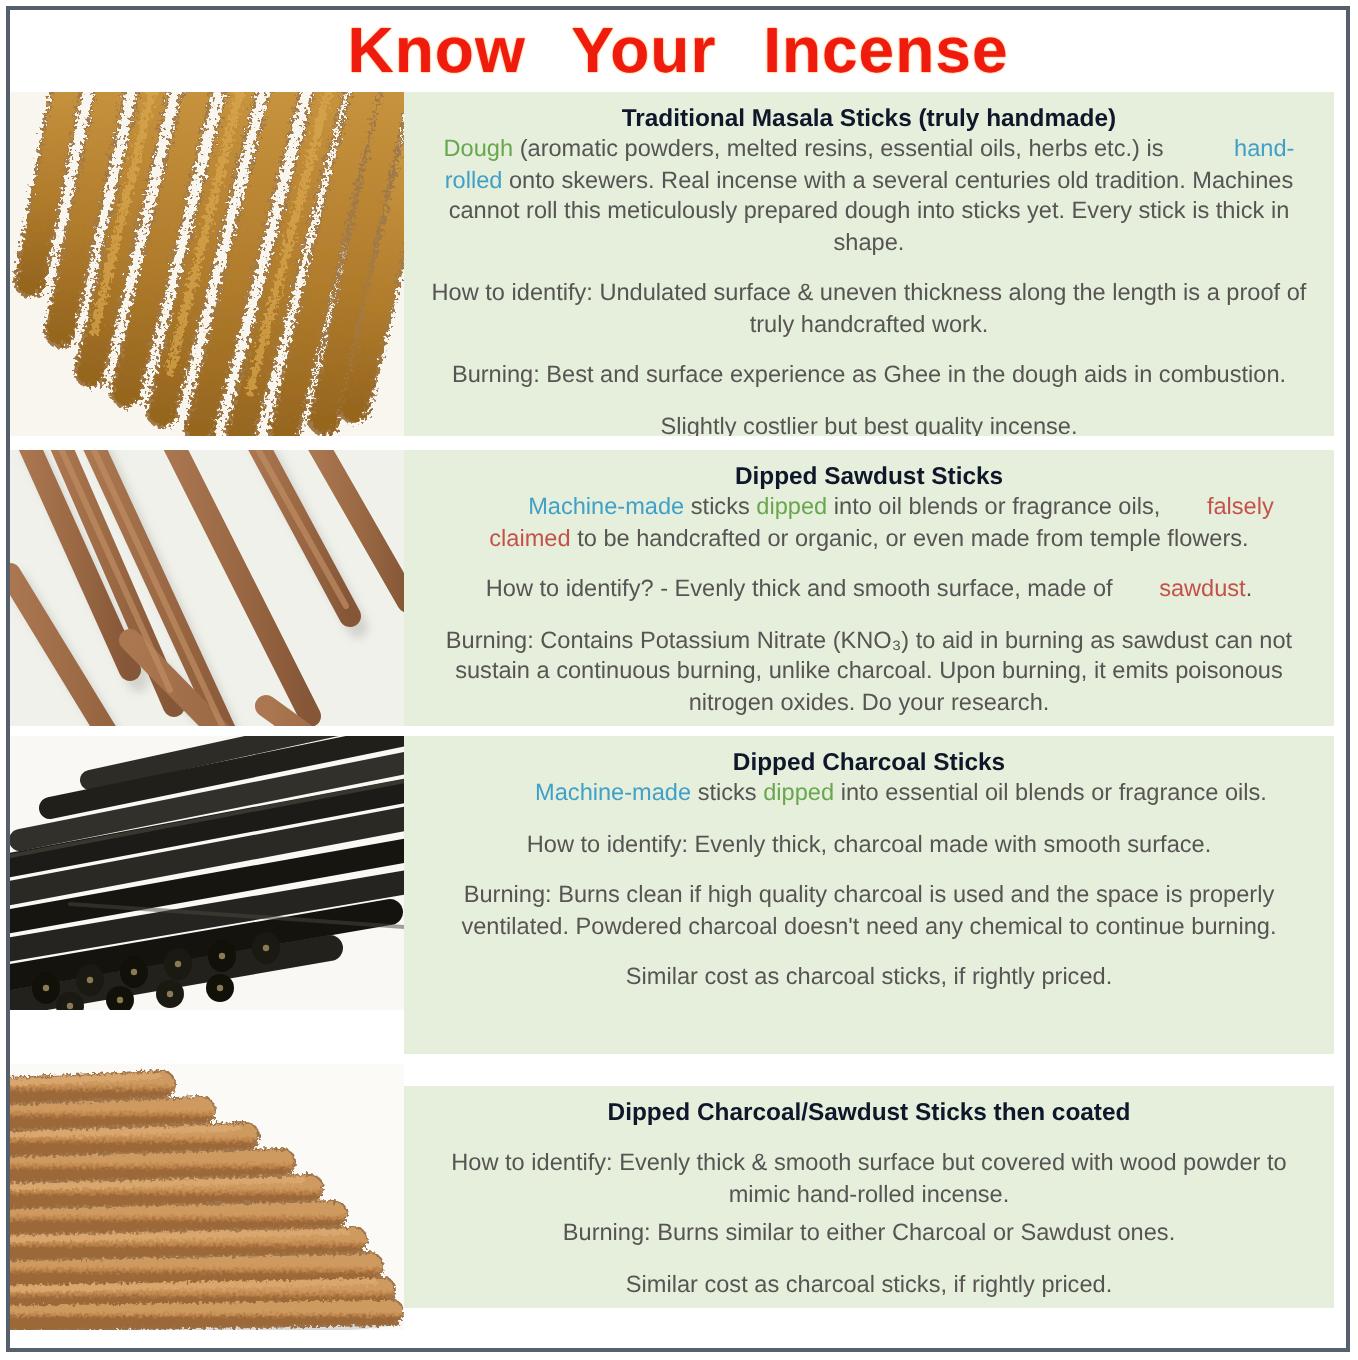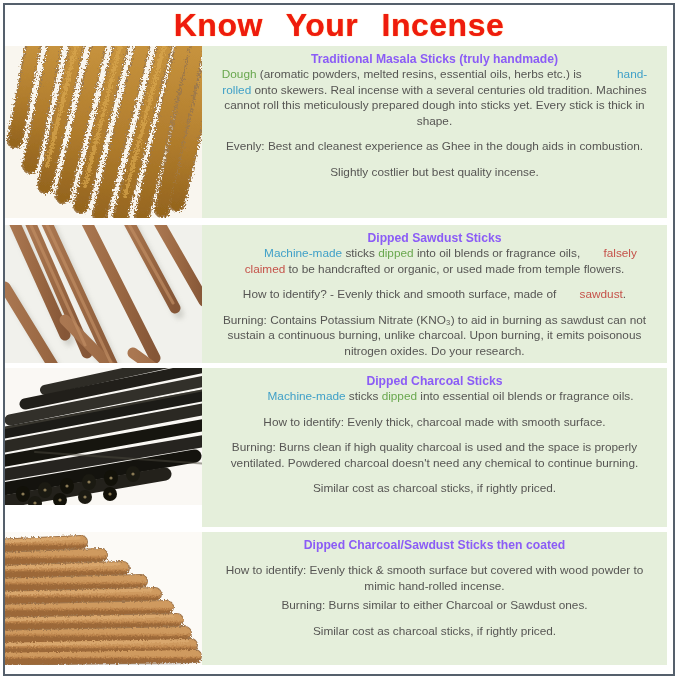--- a/index.html
+++ b/index.html
@@ -6,26 +6,26 @@
   body{width:679px;height:680px;position:relative;font-family:"Liberation Sans",sans-serif;}
   .frame{position:absolute;left:3px;top:3px;right:4px;bottom:4px;border:2px solid #55606c;background:#ffffff;overflow:hidden;}
   .title{height:41px;display:flex;align-items:center;justify-content:center;
          font-size:32px;font-weight:bold;color:#ee1b0e;word-spacing:14px;letter-spacing:.5px;
          text-shadow:0 0 1px #ff7a00;border-radius:15px;}
   .rows{display:flex;flex-direction:column;}
   .row{display:flex;overflow:hidden;}
   .row-1{height:172px;margin-bottom:7px;}
   .row-2{height:138px;margin-bottom:5px;}
   .row-3{height:159px;margin-bottom:5px;}
-  .row-4{height:133px;}
+  .row-4{height:133px;align-items:center;}
   .photo{width:197px;flex:0 0 197px;overflow:hidden;}
   .photo svg{display:block;}
   .panel{flex:1;background:#e5efdb;margin-right:6px;padding:5px 10px 4px 10px;
          text-align:center;color:#565553;font-size:11.8px;line-height:15.5px;overflow:hidden;}
-  .panel h2{margin:0;font-size:12.2px;line-height:16px;color:#8b5cf6;font-weight:bold;}
+  .panel h2{margin:0;font-size:12.2px;line-height:16px;color:#0f172a;font-weight:bold;}
   .panel p{margin:10px 0 0 0;}
   .panel p.first{margin-top:0;}
   .panel p.tight{margin-top:4px;}
   .c-green{color:#69a74e;}
   .c-blue{color:#41a0c8;padding-left:32px;}
   .c-red{color:#c5524a;padding-left:20px;}
 </style>
 </head>
 <body>
 
@@ -78,21 +78,22 @@
               <line x1="71" y1="0" x2="42" y2="120"></line>
                 <line x1="115" y1="0" x2="80" y2="140"></line>
               <line x1="159" y1="0" x2="120" y2="150"></line>
             </g>
           </g>
         </svg>
       </div>
       <div class="panel">
         <h2>Traditional Masala Sticks (truly handmade)</h2>
         <p class="first"><span class="c-green">Dough</span><span> (aromatic powders, melted resins, essential oils, herbs etc.) is </span><span class="c-blue">hand-rolled</span><span> onto skewers. Real incense with a several centuries old tradition. Machines cannot roll this meticulously prepared dough into sticks yet. Every stick is thick in shape.</span></p>
-        <p><span>Evenly: Best and cleanest experience as Ghee in the dough aids in combustion.</span></p>
+        <p><span>How to identify:  Undulated surface &amp; uneven thickness along the length is a proof of truly handcrafted work.</span></p>
+        <p><span>Burning: Best and surface experience as Ghee in the dough aids in combustion.</span></p>
         <p><span>Slightly costlier but best quality incense.</span></p>
       </div>
     </div>
 
     <div class="row row-2">
       <div class="photo">
         <svg width="197" height="166" viewBox="0 0 197 166" xmlns="http://www.w3.org/2000/svg">
           <defs>
             <linearGradient id="g2" x1="0" y1="0" x2="1" y2="0">
               <stop offset="0" stop-color="#aa7751"></stop>
@@ -124,21 +125,21 @@
           </g>
           <g stroke="#c08d63" stroke-width="3" stroke-linecap="round" opacity="0.7">
             <line x1="24" y1="-4" x2="80" y2="120"></line>
               <line x1="42" y1="0" x2="114" y2="155"></line>
             <line x1="122" y1="-4" x2="168" y2="78"></line>
           </g>
         </svg>
       </div>
       <div class="panel">
         <h2>Dipped Sawdust Sticks</h2>
-        <p class="first"><span class="c-blue">Machine-made</span><span> sticks </span><span class="c-green">dipped</span><span> into oil blends or fragrance oils, </span><span class="c-red">falsely claimed</span><span> to be handcrafted or organic, or used made from temple flowers.</span></p>
+        <p class="first"><span class="c-blue">Machine-made</span><span> sticks </span><span class="c-green">dipped</span><span> into oil blends or fragrance oils, </span><span class="c-red">falsely claimed</span><span> to be handcrafted or organic, or even made from temple flowers.</span></p>
         <p><span>How to identify? -  Evenly thick and smooth surface, made of </span><span class="c-red">sawdust</span><span>.</span></p>
         <p><span>Burning:  Contains Potassium Nitrate (KNO₃) to aid in burning as sawdust can not sustain a continuous burning, unlike charcoal. Upon burning, it emits poisonous nitrogen oxides. Do your research.</span></p>
         <p><span>Similar cost as charcoal sticks, if rightly priced.</span></p>
       </div>
     </div>
 
     <div class="row row-3">
       <div class="photo">
         <svg width="197" height="137" viewBox="0 0 197 137" xmlns="http://www.w3.org/2000/svg">
           <rect width="197" height="137" fill="#faf8f4"></rect>

